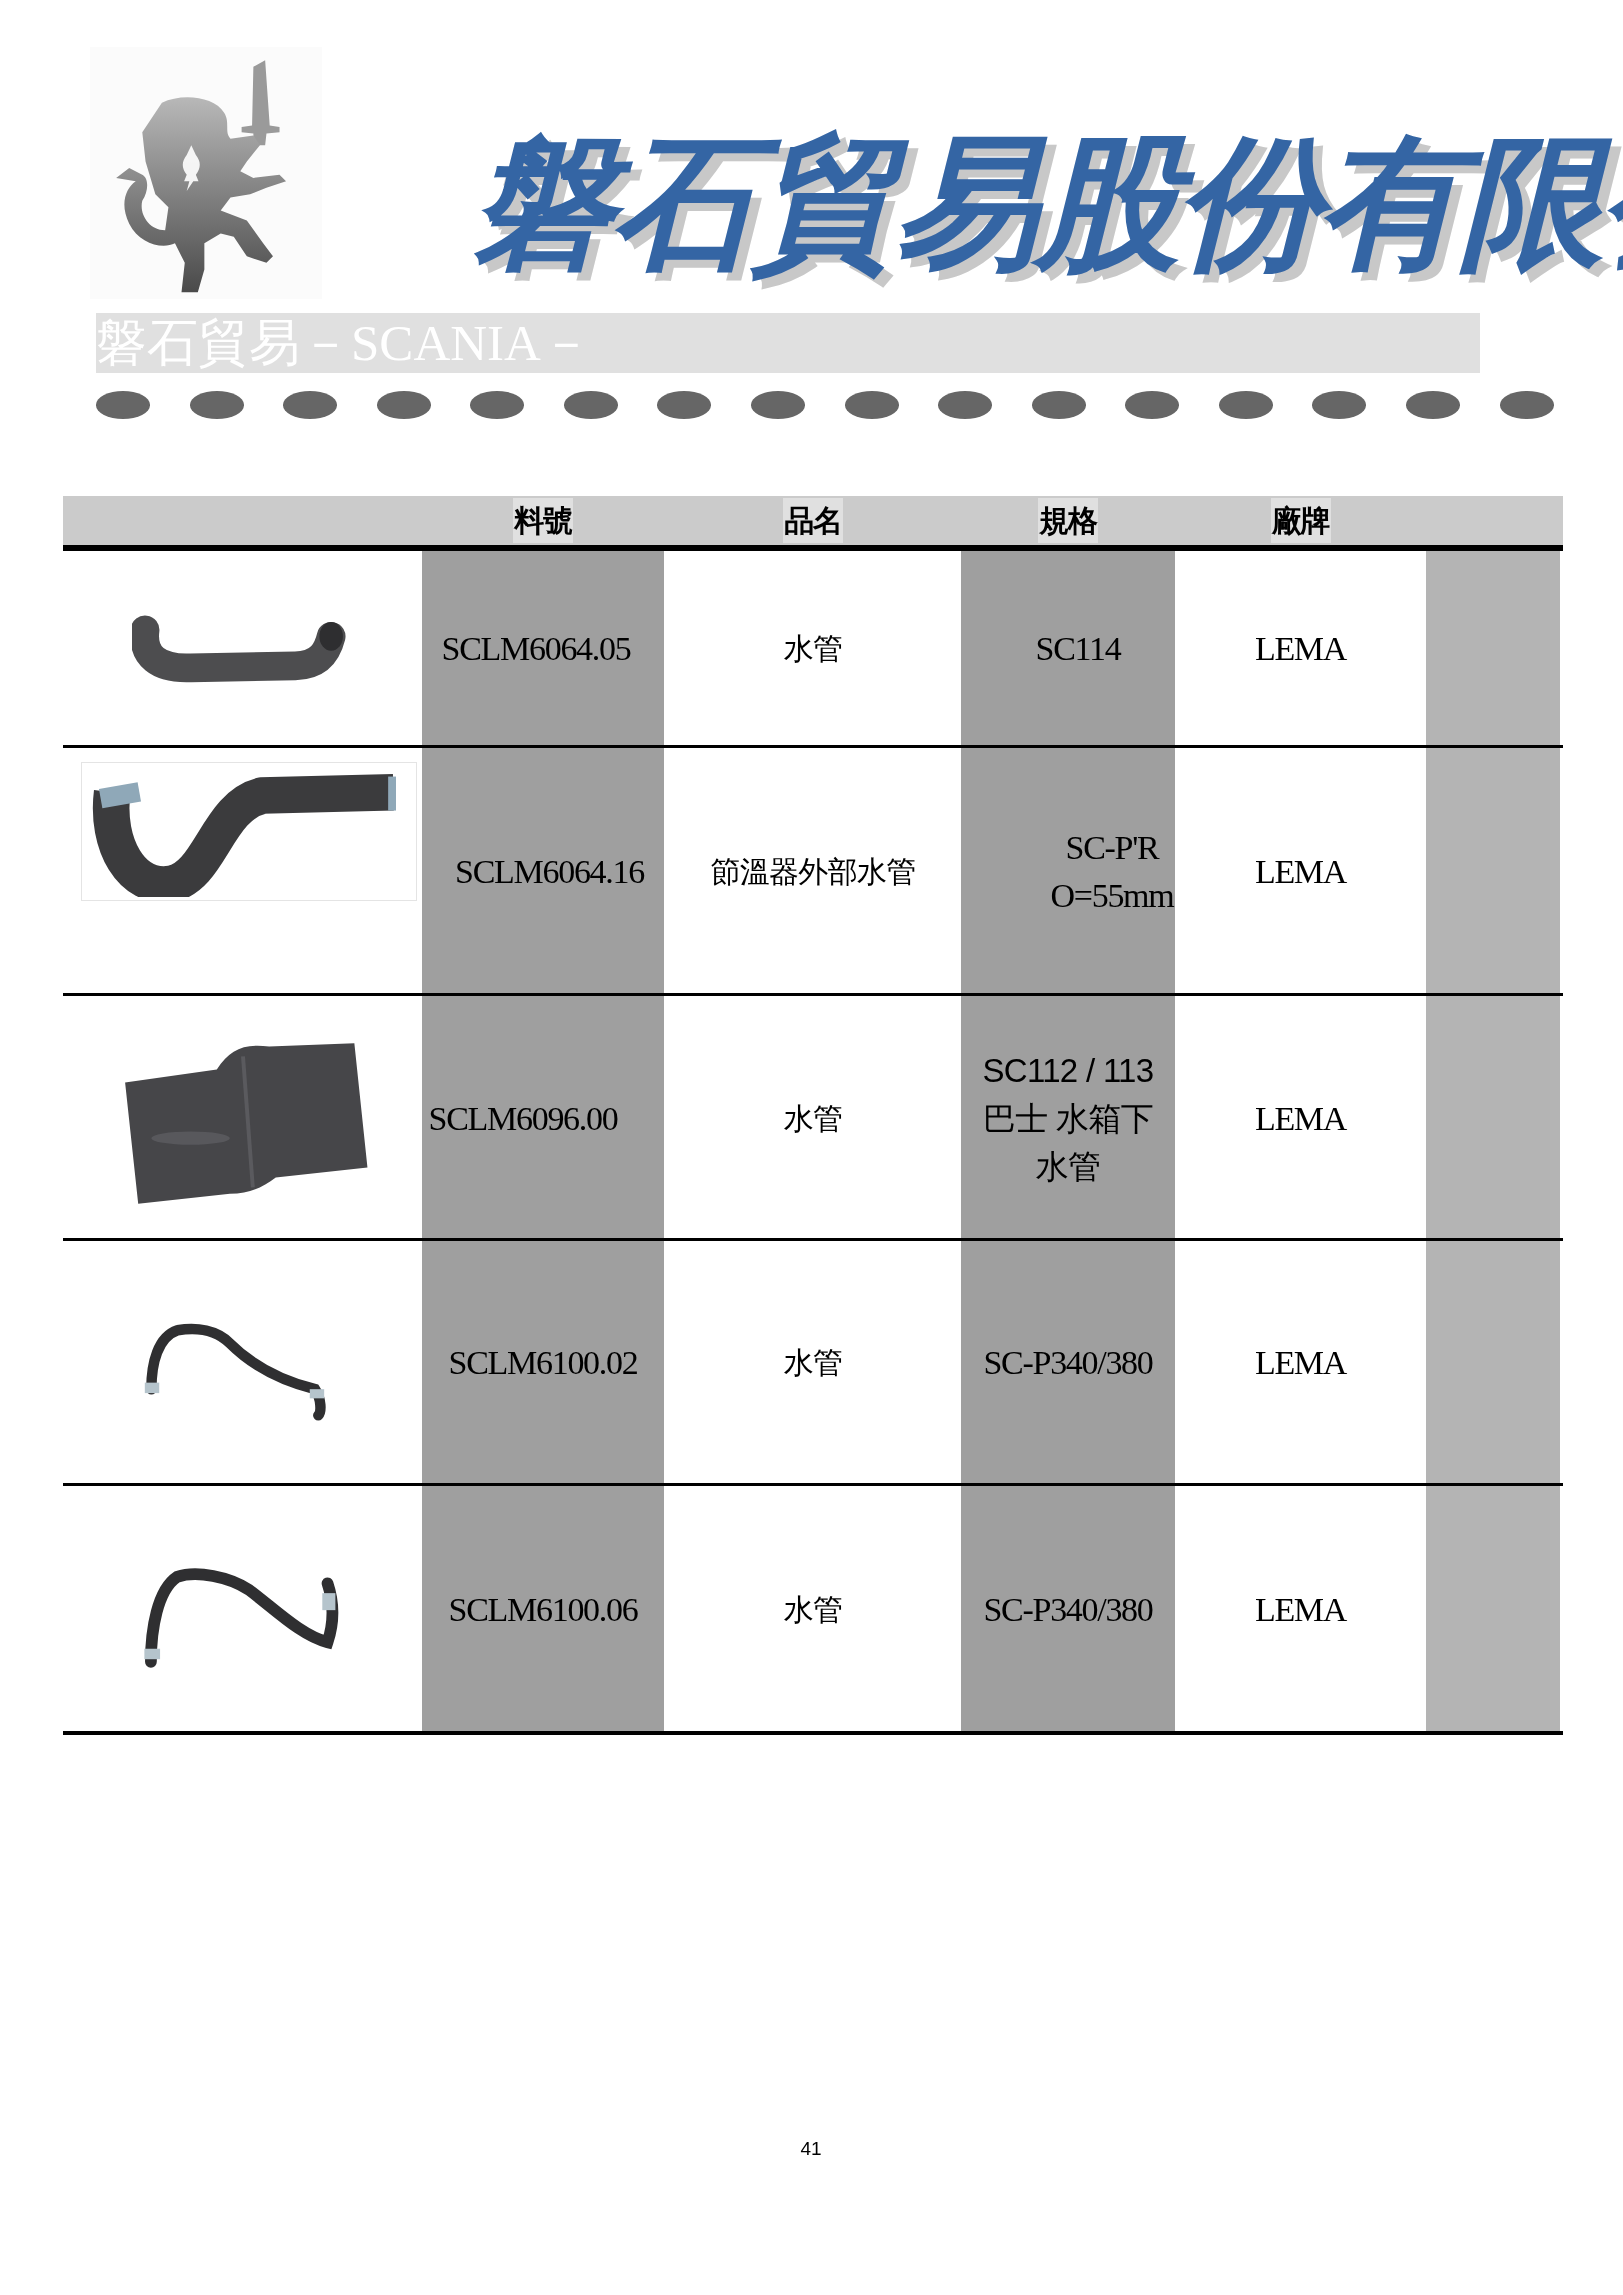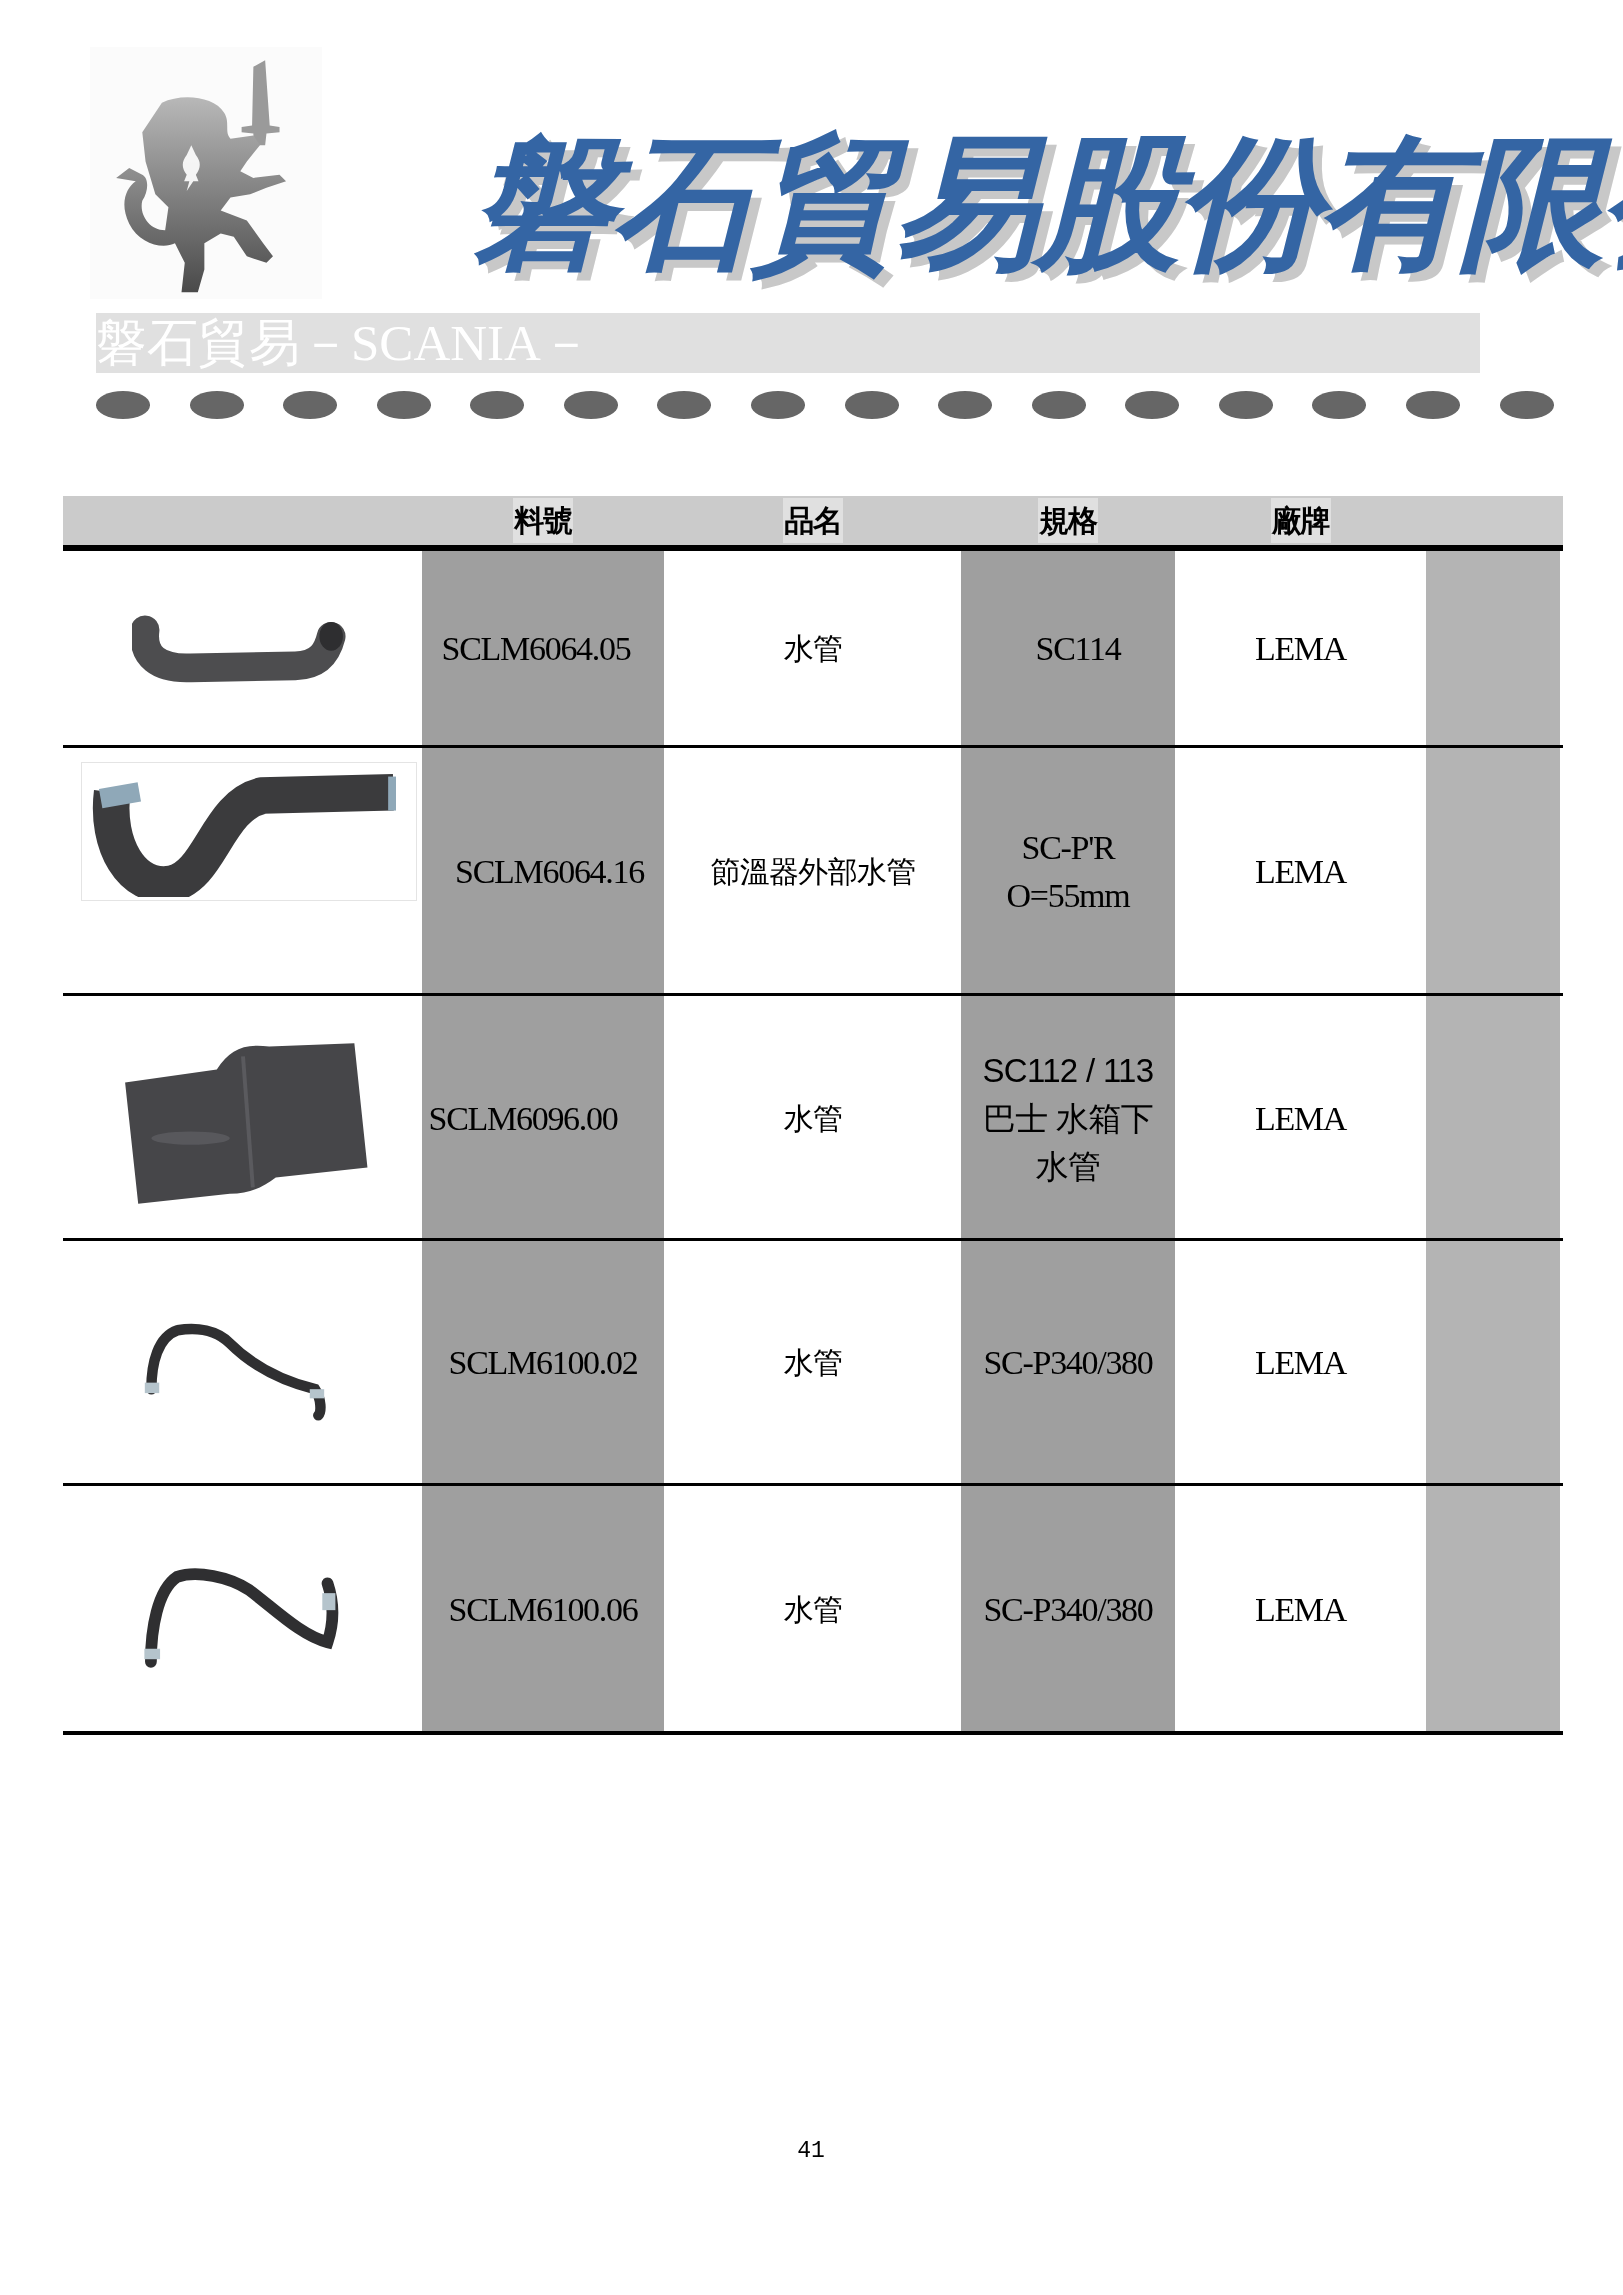--- a/index.html
+++ b/index.html
@@ -31,21 +31,21 @@
   .rule { position:absolute; left:0; width:1500px; height:5.9px; background:#000; }
 
   .col-bg { position:absolute; }
   .cell { position:absolute; display:flex; align-items:center; justify-content:center; text-align:center;
     font-size:34px; letter-spacing:-1.3px; line-height:48px; white-space:pre-line; }
   .cell.cjk { font-family:Liberation Sans, sans-serif; font-size:30px; letter-spacing:-0.7px; }
   .thumb { position:absolute; display:flex; align-items:center; justify-content:center; }
   .thumb svg { display:block; }
 
   .page-number { position:absolute; left:785px; top:2138px; width:52px; text-align:center;
-    font-size:23px; font-family:Liberation Mono, monospace; }
+    font-size:19px; font-family:Liberation Sans, sans-serif; }
 </style>
 </head>
 <body>
 
 <div class="logo">
   <svg viewBox="0 0 355 385">
     <defs>
       <linearGradient id="lg" x1="0" y1="0" x2="0" y2="1">
         <stop offset="0" stop-color="#b8b8b8"></stop>
           <stop offset="1" stop-color="#4a4a4a"></stop>
@@ -124,21 +124,21 @@
   <div>
     <div class="thumb" style="left:18.3px; top:266px; width:334px; height:137px; border:0.7px solid #e4e4e4;">
       <svg width="327" height="131" viewBox="0 0 500 200">
         <path d="M40 40 C30 120 70 190 130 180 C190 170 200 60 270 45 L470 40" stroke="#3b3b3d" stroke-width="56" fill="none"></path>
         <rect x="22" y="30" width="60" height="30" fill="#8fa8b8" transform="rotate(-10 50 45)"></rect>
         <rect x="462" y="16" width="12" height="52" fill="#8fa8b8"></rect>
       </svg>
     </div>
     <div class="cell" style="left:359px; top:253px; width:255px; height:246px;">SCLM6064.16</div>
     <div class="cell cjk" style="left:601px; top:253px; width:298px; height:246px;">節溫器外部水管</div>
-    <div class="cell" style="left:898px; top:253px; width:214px; height:246px;">SC-P'R
+    <div class="cell" style="left:898px; top:253px; width:214px; height:246px;padding-left:44px;">SC-P'R
 O=55mm</div>
     <div class="cell" style="left:1112px; top:253px; width:251px; height:246px;">LEMA</div>
   </div>
   <div class="rule" style="top:497px; height:3.3px;"></div>
 
   <div>
     <div class="thumb" style="left:0; top:501px; width:359px; height:243px;">
       <svg width="262" height="177" viewBox="0 0 400 270">
         <path d="M20 80 L160 60 C180 30 200 20 240 25 L370 20 L390 210 L250 225 C230 240 210 250 180 250 L40 265 Z" fill="#464649"></path>
         <path d="M200 40 L215 240" stroke="#5a5a5e" stroke-width="6"></path>

